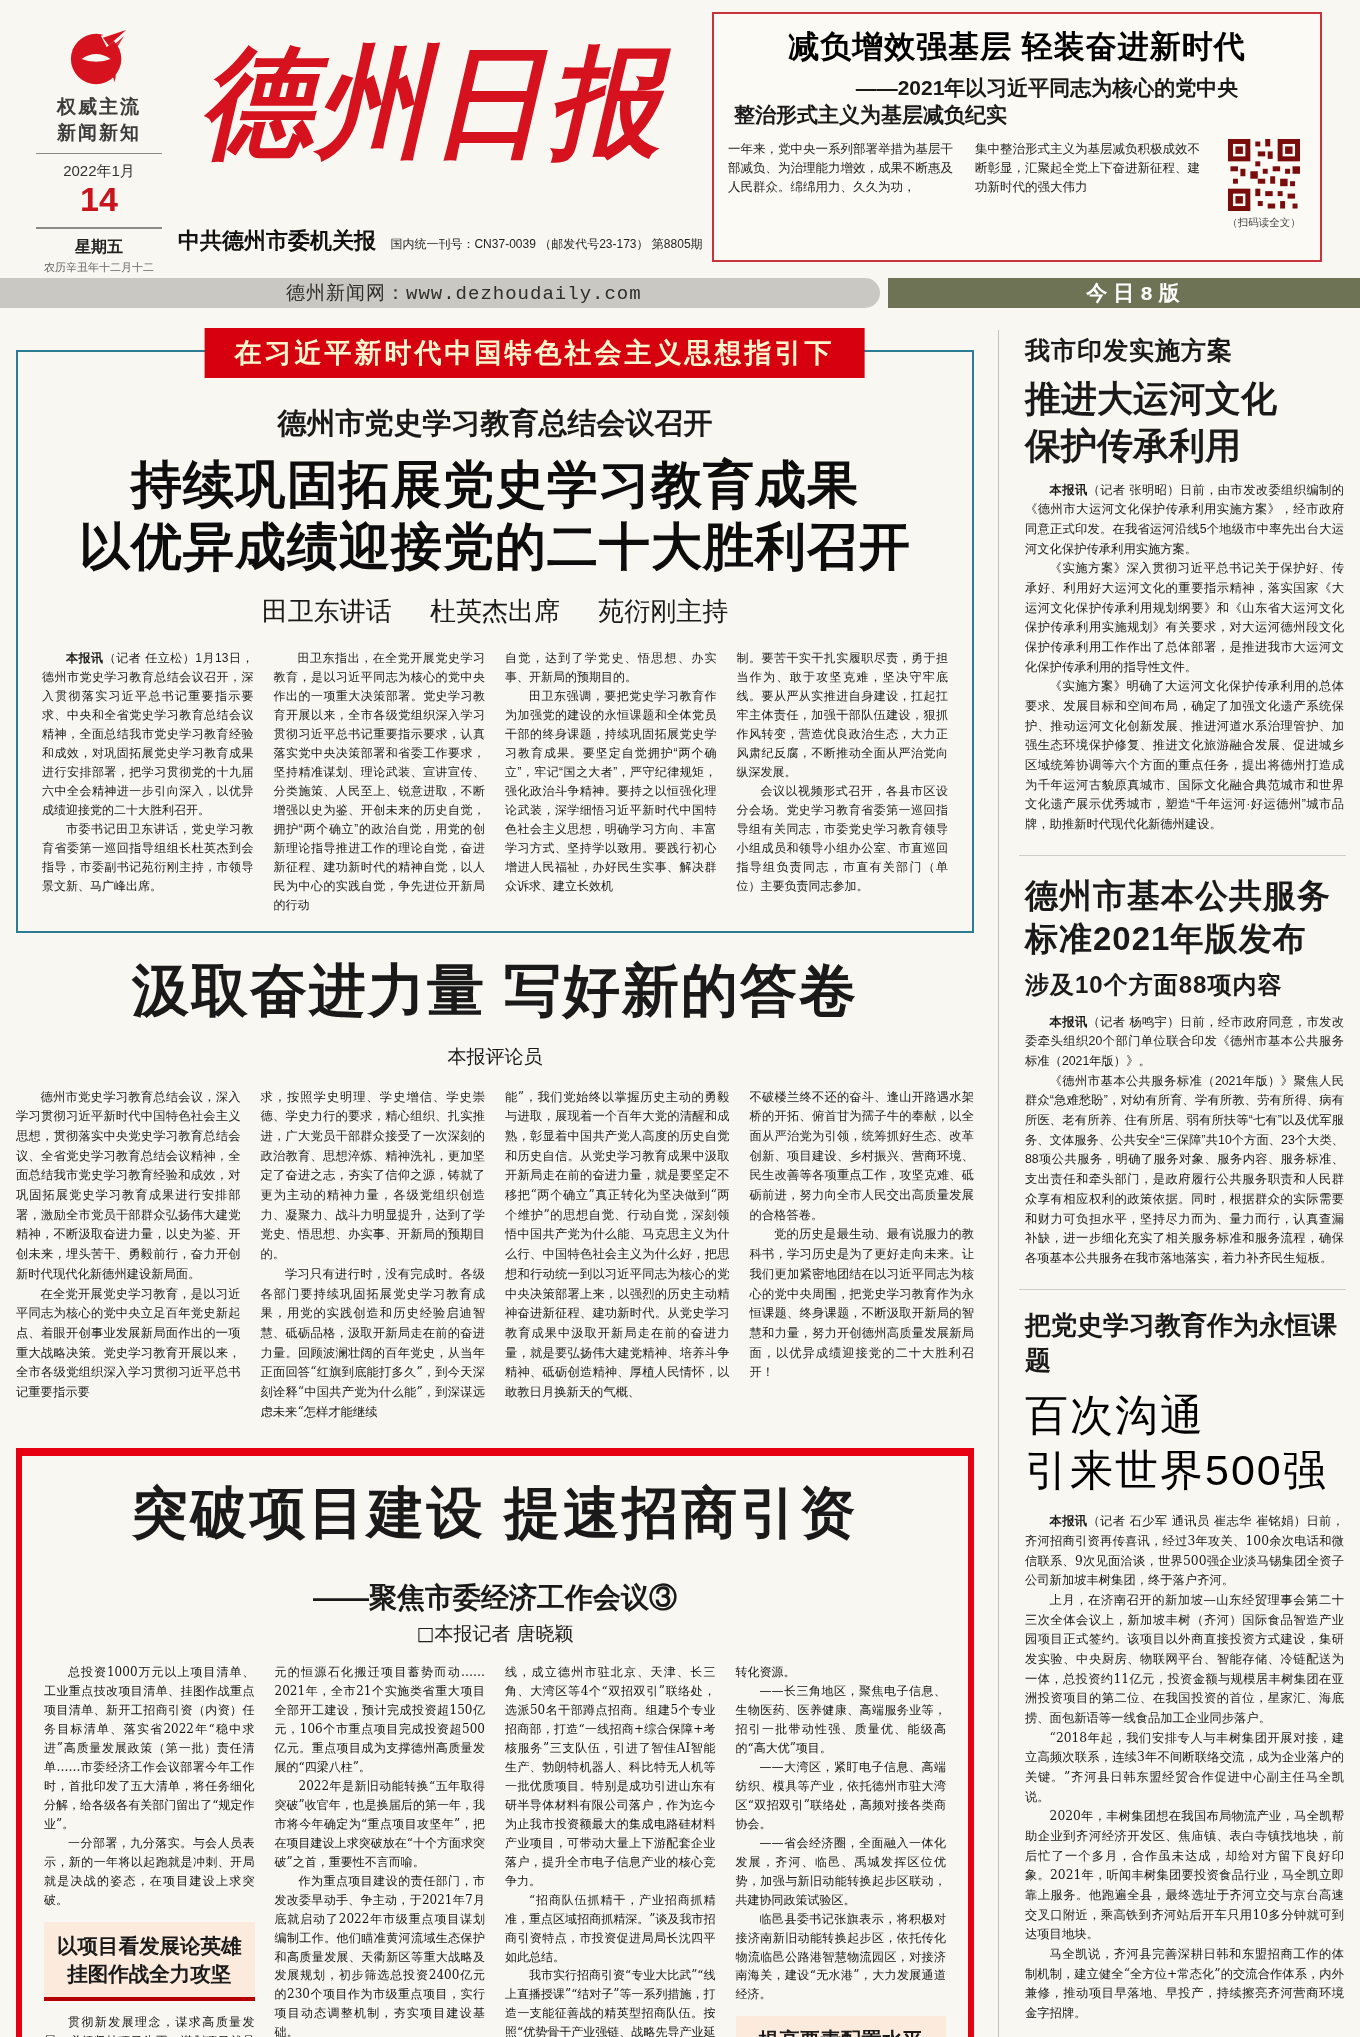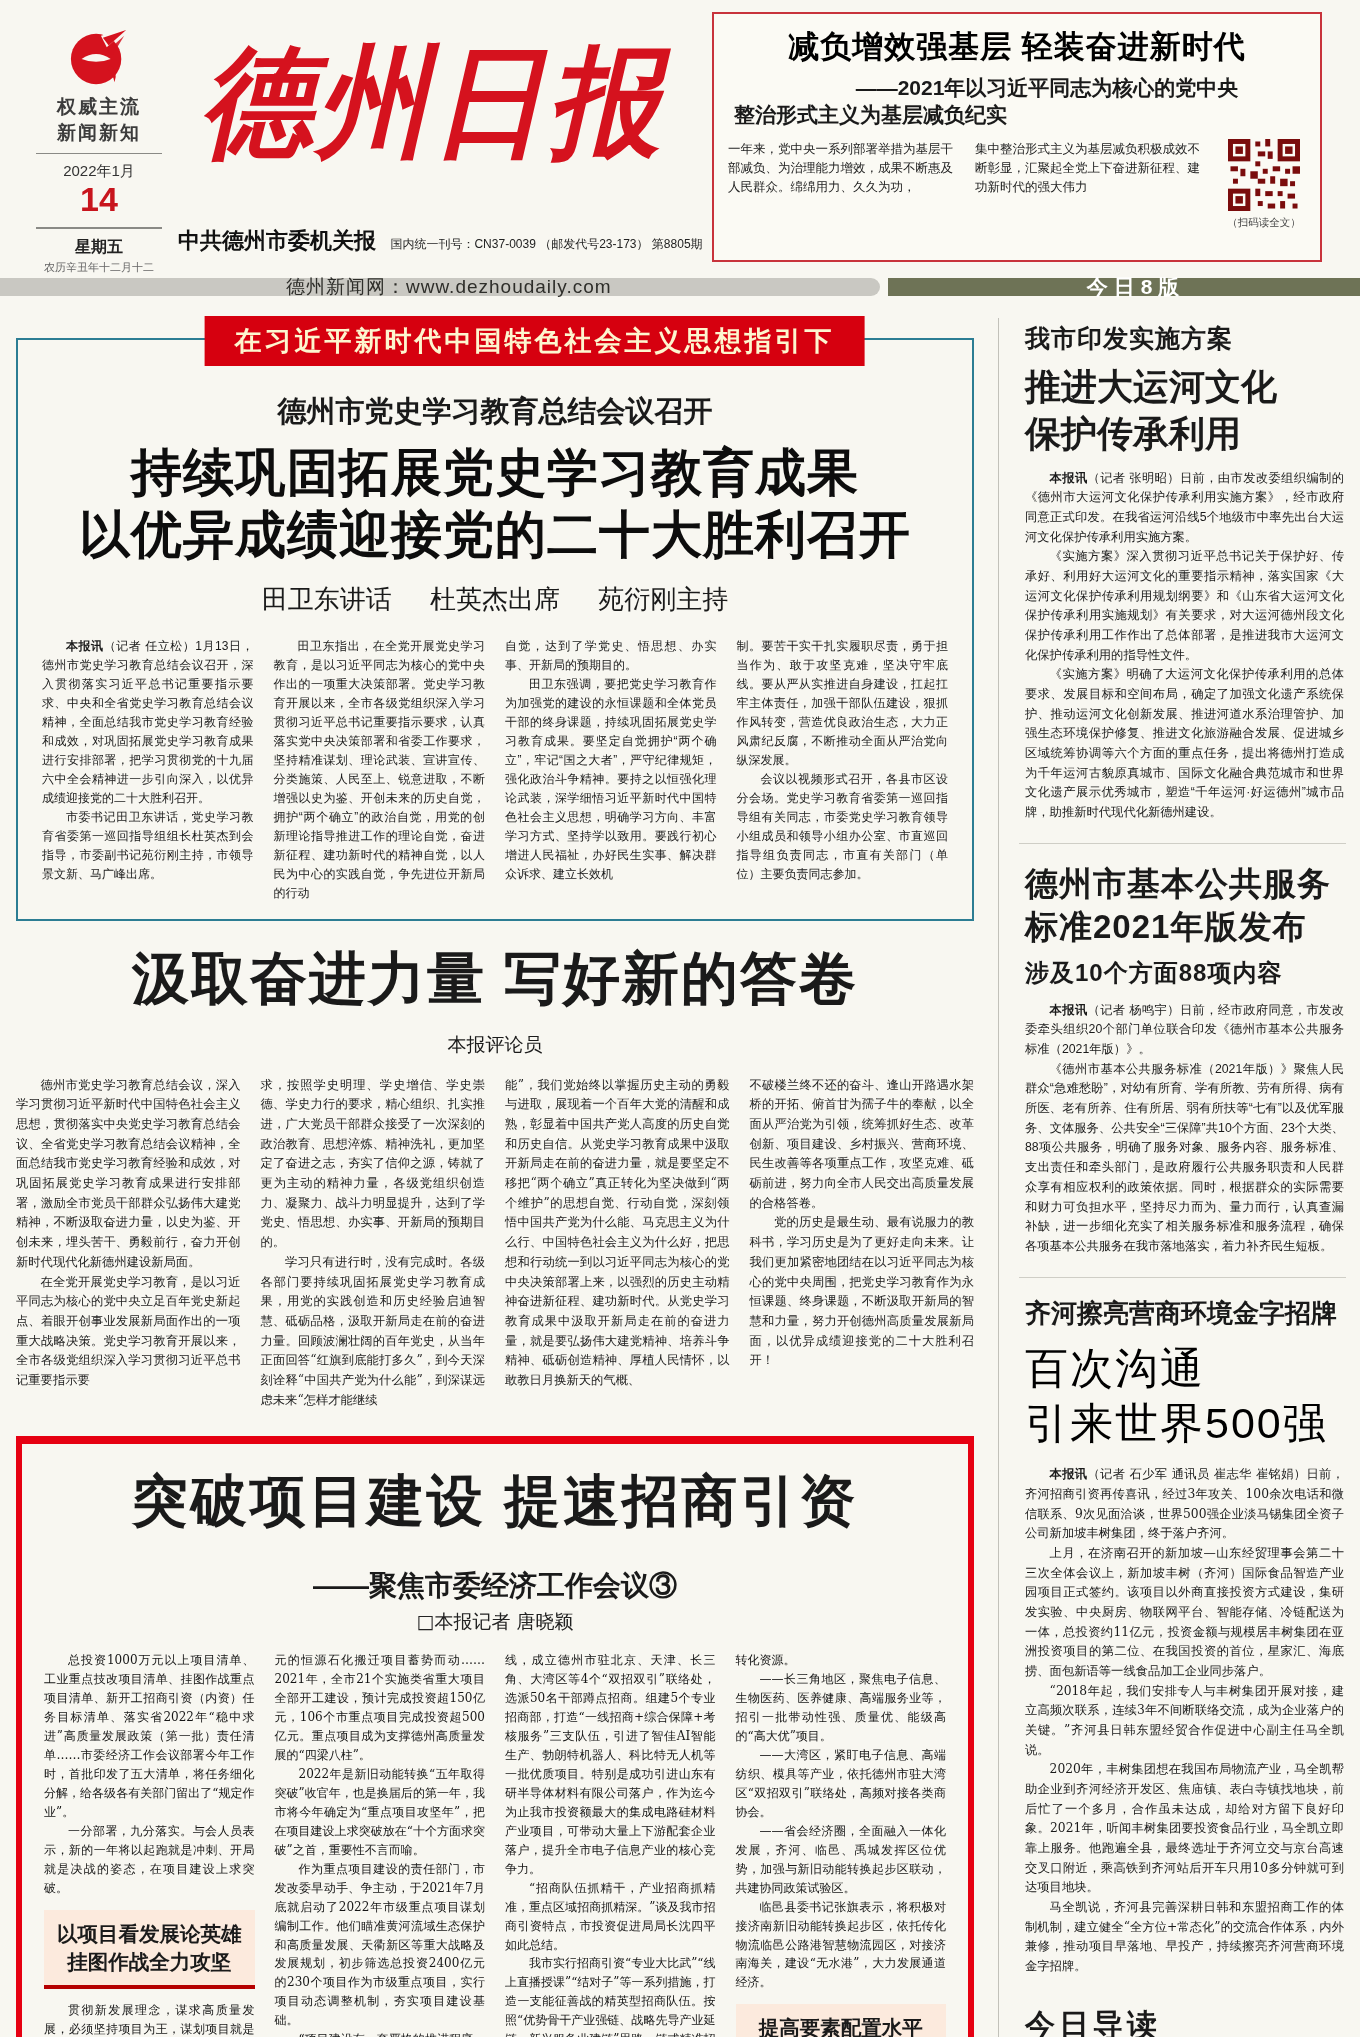--- a/index.html
+++ b/index.html
@@ -32,21 +32,21 @@
   .topbox-h2 { font-size:21px; font-weight:bold; margin-top:6px; line-height:1.3; }
   .topbox-h2 .l1 { display:block; text-align:center; padding-left:60px; }
   .topbox-h2 .l2 { display:block; text-align:left; padding-left:6px; }
   .topbox-body { display:flex; gap:12px; margin-top:10px; font-family:"DejaVu Serif", serif; font-size:12.5px; line-height:1.55; color:#222; }
   .topbox-body .tcol { flex:1; }
   .qr-wrap { width:84px; text-align:center; }
   .qr-wrap svg { width:72px; height:72px; display:block; margin:0 auto; }
   .qr-cap { font-size:10.5px; color:#444; margin-top:3px; white-space:nowrap; }
 
   
-  .navbar { display:flex; height:18px; margin:0; }
+  .navbar { display:flex; height:30px; margin:0;font-family:Liberation Mono, monospace; }
   .nav-left { width:880px; background:#c9c8c2; border-radius:0 18px 18px 0; display:flex; align-items:center; }
   .nav-left span { margin-left:286px; font-size:19px; color:#2e2e2a; letter-spacing:1px; }
   .nav-right { flex:1; margin-left:8px; background:#6e7356; display:flex; align-items:center; justify-content:center;padding-left:24px; }
   .nav-right span { color:#fff; font-size:21px; font-weight:bold; letter-spacing:6px; }
 
   
   .content { display:flex; padding:16px 14px 14px 16px; }
   .left-col { width:958px; }
   .vdivider { width:1px; background:#c2c1ba; margin:6px 20px 0 24px; }
   .right-col { flex:1; padding-top:4px; }
@@ -326,21 +326,21 @@
         <div class="r-sub">涉及10个方面88项内容</div>
         <div class="r-body">
           <p class="ind"><span class="lede">本报讯</span><span>（记者 杨鸣宇）日前，经市政府同意，市发改委牵头组织20个部门单位联合印发《德州市基本公共服务标准（2021年版）》。</span></p>
           <p class="ind">《德州市基本公共服务标准（2021年版）》聚焦人民群众“急难愁盼”，对幼有所育、学有所教、劳有所得、病有所医、老有所养、住有所居、弱有所扶等“七有”以及优军服务、文体服务、公共安全“三保障”共10个方面、23个大类、88项公共服务，明确了服务对象、服务内容、服务标准、支出责任和牵头部门，是政府履行公共服务职责和人民群众享有相应权利的政策依据。同时，根据群众的实际需要和财力可负担水平，坚持尽力而为、量力而行，认真查漏补缺，进一步细化充实了相关服务标准和服务流程，确保各项基本公共服务在我市落地落实，着力补齐民生短板。</p>
         </div>
       </div>
 
       <hr class="r-sep">
 
       <div class="r-art">
-        <div class="r-kicker-serif">齐河擦亮营商环境金字招牌</div>
+        <div class="r-kicker-serif">把党史学习教育作为永恒课题</div>
         <div class="r-h-light">
           <div>百次沟通</div>
           <div>引来世界500强</div>
         </div>
         <div class="r-body serif">
           <p class="ind"><span class="lede">本报讯</span><span>（记者 石少军 通讯员 崔志华 崔铭娟）日前，齐河招商引资再传喜讯，经过3年攻关、100余次电话和微信联系、9次见面洽谈，世界500强企业淡马锡集团全资子公司新加坡丰树集团，终于落户齐河。</span></p>
           <p class="ind">上月，在济南召开的新加坡—山东经贸理事会第二十三次全体会议上，新加坡丰树（齐河）国际食品智造产业园项目正式签约。该项目以外商直接投资方式建设，集研发实验、中央厨房、物联网平台、智能存储、冷链配送为一体，总投资约11亿元，投资金额与规模居丰树集团在亚洲投资项目的第二位、在我国投资的首位，星家汇、海底捞、面包新语等一线食品加工企业同步落户。</p>
           <p class="ind">“2018年起，我们安排专人与丰树集团开展对接，建立高频次联系，连续3年不间断联络交流，成为企业落户的关键。”齐河县日韩东盟经贸合作促进中心副主任马全凯说。</p>
           <p class="ind">2020年，丰树集团想在我国布局物流产业，马全凯帮助企业到齐河经济开发区、焦庙镇、表白寺镇找地块，前后忙了一个多月，合作虽未达成，却给对方留下良好印象。2021年，听闻丰树集团要投资食品行业，马全凯立即靠上服务。他跑遍全县，最终选址于齐河立交与京台高速交叉口附近，乘高铁到齐河站后开车只用10多分钟就可到达项目地块。</p>
           <p class="ind">马全凯说，齐河县完善深耕日韩和东盟招商工作的体制机制，建立健全“全方位+常态化”的交流合作体系，内外兼修，推动项目早落地、早投产，持续擦亮齐河营商环境金字招牌。</p>

